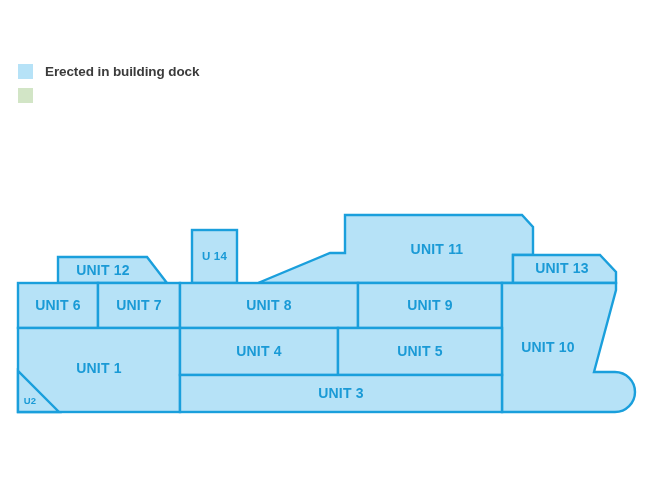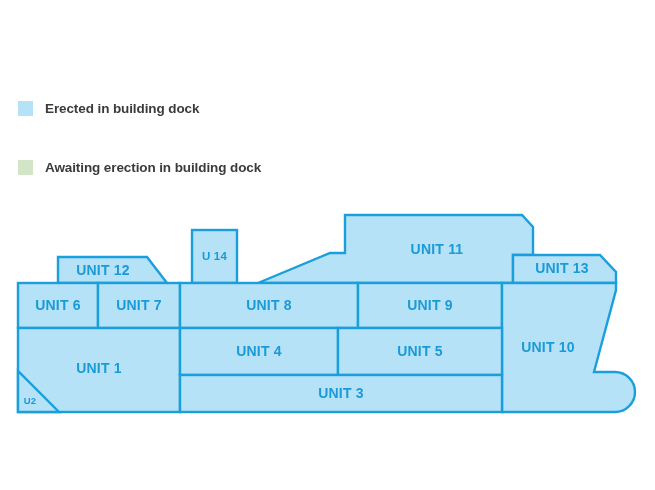--- a/index.html
+++ b/index.html
@@ -17,21 +17,20 @@
   #legend {
     position: absolute;
     left: 18px;
     top: 60px;
   }
   .legend-row {
     display: flex;
     align-items: center;
     height: 22px;
     margin-bottom: 2px;
-    margin-top: 37px;
   }
   .legend-swatch {
     width: 15px;
     height: 15px;
     flex: 0 0 15px;
     margin-right: 12px;
   }
   .legend-label {
     font-size: 13.5px;
     font-weight: bold;
@@ -69,21 +68,20 @@
 </head>
 <body>
 
 <div id="legend">
   <div class="legend-row">
     <span class="legend-swatch" style="background:#b6e2f7;"></span>
     <span class="legend-label">Erected in building dock</span>
   </div>
   <div class="legend-row">
     <span class="legend-swatch" style="background:#d2e5c6;"></span>
-    <span class="legend-label">Awaiting erection in building dock</span>
   </div>
 </div>
 
 <svg id="diagram" width="655" height="490" viewBox="0 0 655 490">
 
   <g>
     <path class="unit-shape" d="M 58,257 L 147,257 L 167,283 L 58,283 Z"></path>
     <text class="unit-label" x="103" y="271">UNIT 12</text>
   </g>
 

